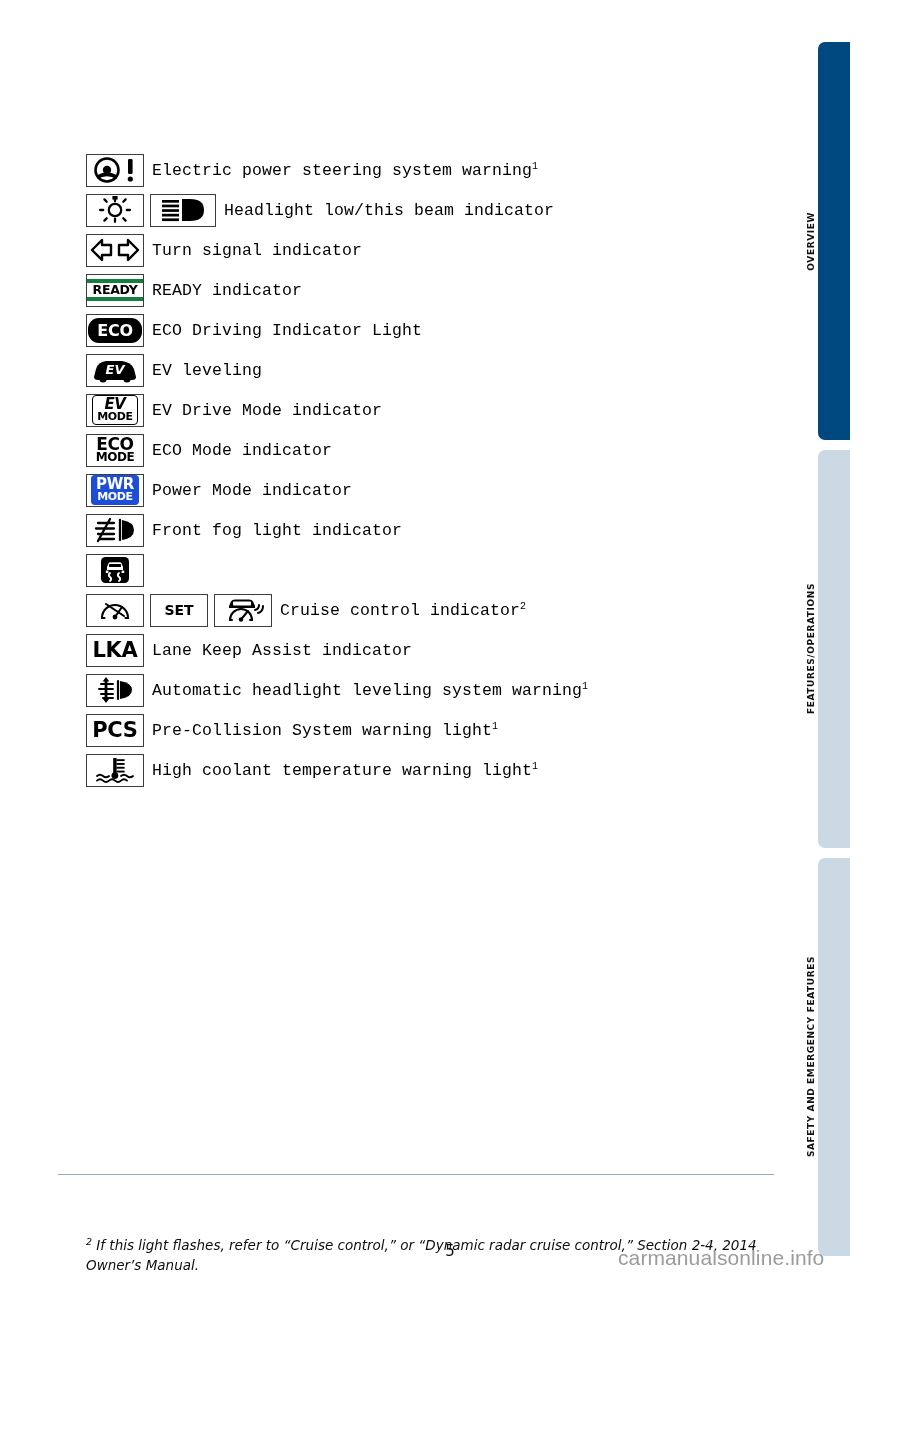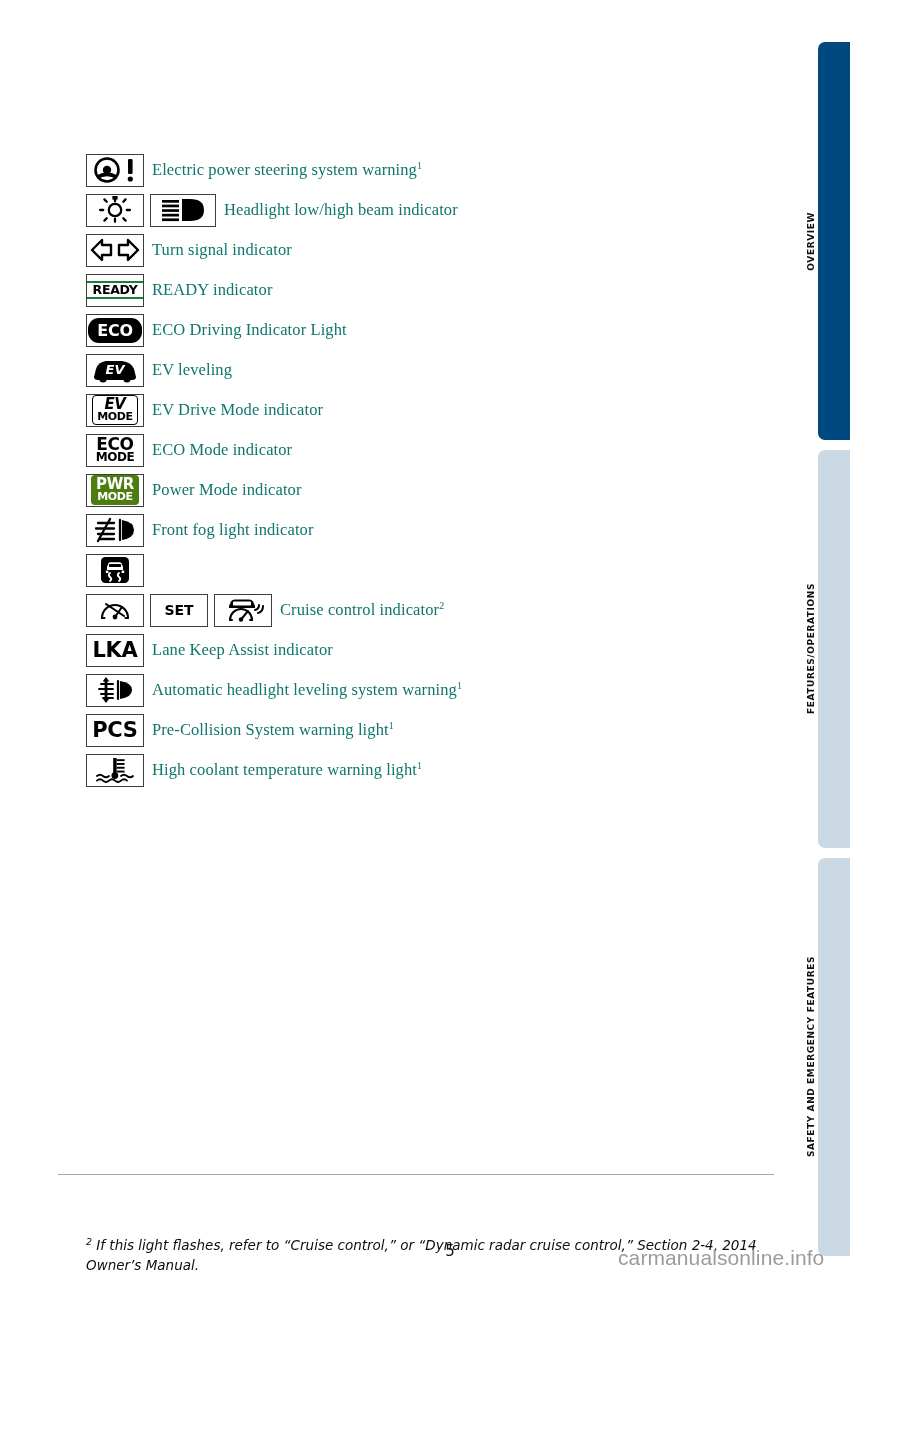--- a/index.html
+++ b/index.html
@@ -82,23 +82,23 @@
     align-items: center;
     justify-content: center;
     margin-right: 6px;
     flex: 0 0 auto;
     overflow: hidden;
   }
 
   .icon-box.wide { width: 66px; }
 
   .row-label {
-    font-family: Liberation Serif, serif;
+    font-family: Liberation Mono, monospace;
     font-size: 16.5px;
-    color: #0f766e;
+    color: #000000;
     letter-spacing: 0.1px;
     white-space: nowrap;
     margin-left: 2px;
   }
 
   .row-label sup {
     font-size: 10px;
     vertical-align: super;
     line-height: 0;
   }
@@ -112,21 +112,21 @@
     color: #000000;
     line-height: 1;
     text-align: center;
   }
 
   .txt-big  { font-size: 21px; letter-spacing: -0.3px; }
   .txt-set  { font-size: 14px; letter-spacing: 0px; }
   .txt-ready{
     font-size: 12.5px;
     letter-spacing: -0.3px;
-    border: 2px solid #15803d;
+    border: 4px solid #15803d;
     border-radius: 9px;
     padding: 1px 12px;
   }
 
   .eco-pill {
     background: #000000;
     color: #ffffff;
     border-radius: 11px;
     padding: 3px 9px;
     font-size: 16px;
@@ -145,21 +145,21 @@
   .mode-stack .bot { font-size: 11px; letter-spacing: -0.4px; display: block; }
 
   .mode-stack.boxed {
     border: 1.6px solid #000;
     border-radius: 4px;
     padding: 1px 4px;
   }
   .mode-stack.boxed .top { font-style: italic; }
 
   .mode-stack.inverted {
-    background: #4d7c0f;
+    background: #1d4ed8;
     color: #ffffff;
     border-radius: 4px;
     padding: 2px 5px;
   }
 
   
   .footnote-rule {
     position: absolute;
     left: 58px;
     top: 1174px;
@@ -258,21 +258,21 @@
               <path d="M24 2 L32 2 Q46 2 46 13 Q46 24 32 24 L24 24 Z"></path>
               <rect x="4" y="3" width="17" height="2.7"></rect>
               <rect x="4" y="7.6" width="17" height="2.7"></rect>
               <rect x="4" y="12.2" width="17" height="2.7"></rect>
               <rect x="4" y="16.8" width="17" height="2.7"></rect>
               <rect x="4" y="21.4" width="17" height="2.7"></rect>
             </g>
           </svg>
         </div>
       </div>
-      <div class="row-label"><span>Headlight low/high beam indicator</span><sup></sup></div>
+      <div class="row-label"><span>Headlight low/this beam indicator</span><sup></sup></div>
     </div>
 
     <div class="symbol-row">
       <div class="icon-group">
         <div class="icon-box">
           <svg class="glyph" width="52" height="26" viewBox="0 0 52 26">
             <g fill="none" stroke="#000" stroke-width="2.4" stroke-linejoin="round">
               <path d="M13 3 L3 13 L13 23 L13 18 L22 18 L22 8 L13 8 Z"></path>
               <path d="M39 3 L49 13 L39 23 L39 18 L30 18 L30 8 L39 8 Z"></path>
             </g>

